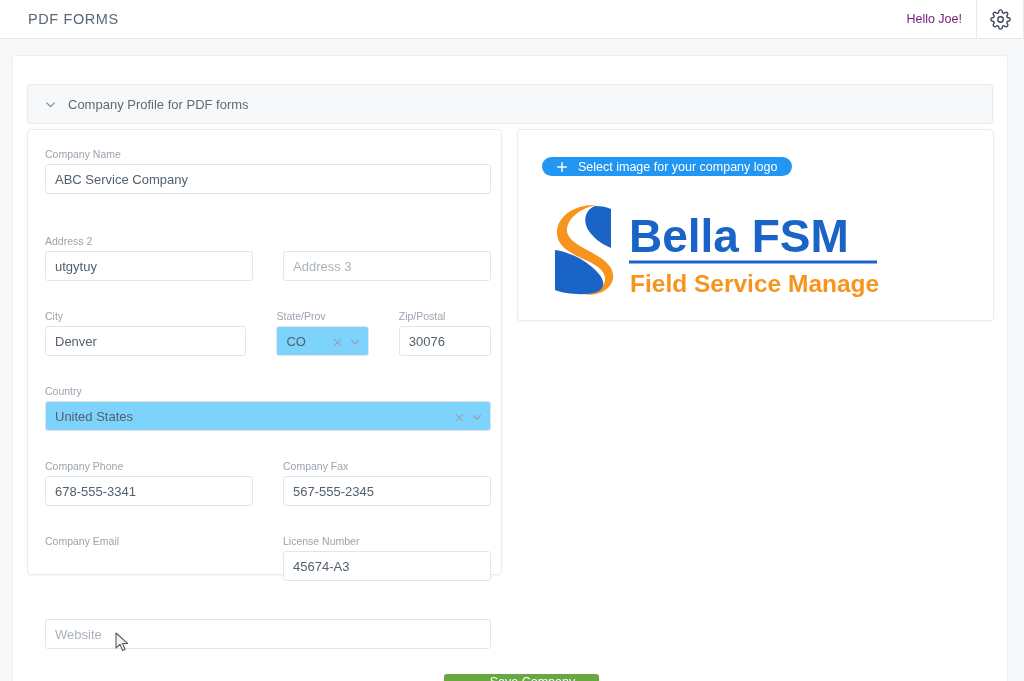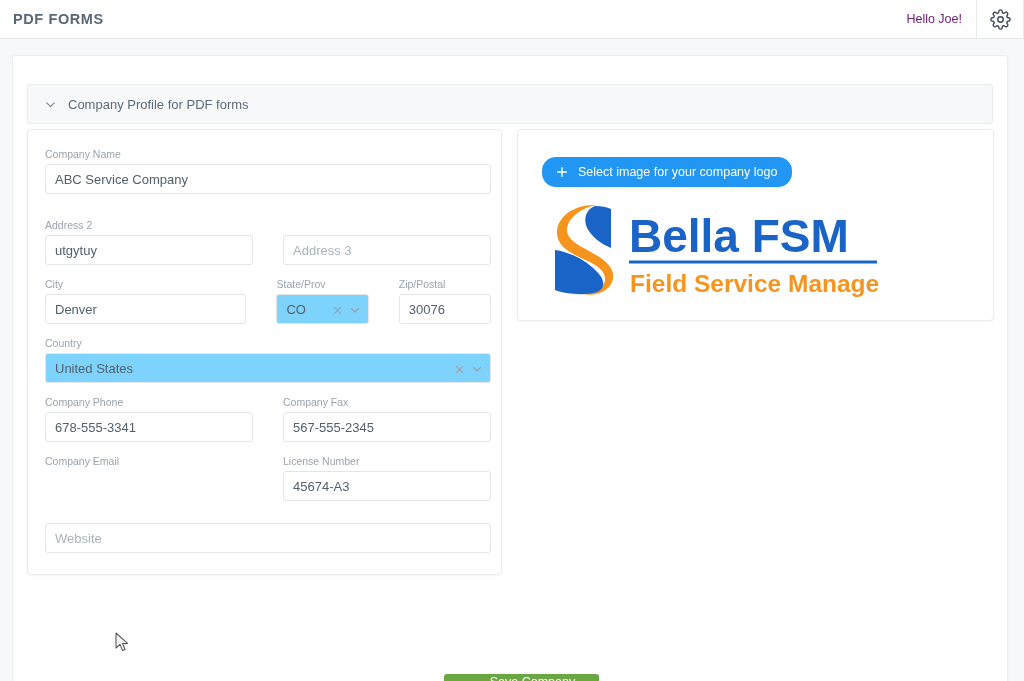--- a/index.html
+++ b/index.html
@@ -14,25 +14,25 @@
 
   
   .topbar {
     position: absolute; left: 0; top: 0;
     width: 1024px; height: 39px;
     background: #ffffff;
     border-bottom: 1px solid #e4e7ea;
     display: flex; align-items: center;
   }
   .topbar-title {
-    margin-left: 13px;
+    margin-left: 28px;
     font-size: 14.5px;
     letter-spacing: .6px;
     color: #5a6876;
-    font-weight: 700;
+    font-weight: 400;
   }
   .topbar-right {
     margin-left: auto;
     display: flex; align-items: center; height: 39px;
   }
   .greeting {
     font-size: 12.5px;
     color: #701a75;
     padding: 0 14px;
     white-space: nowrap;
@@ -88,21 +88,21 @@
     background: #ffffff;
     border: 1px solid #ececec;
     border-radius: 4px;
     box-shadow: 0 1px 2px rgba(0,0,0,.045);
   }
   .panel-left  { left: 14px;  top: 73px;  width: 475px; height: 446px; }
   .panel-right { left: 504px; top: 73px;  width: 477px; height: 192px; }
 
   
   .form-inner { position: absolute; left: 17px; top: 17px; width: 446px; }
-  .field { position: relative; margin-bottom: 0; }
+  .field { position: relative; margin-bottom: 16px; }
   .flabel {
     font-size: 10.5px;
     color: #9aa4ae;
     line-height: 14px;
     margin-bottom: 3px;
     display: block;
   }
   .finput {
     width: 100%;
     height: 30px;
@@ -137,21 +137,21 @@
     position: absolute; right: 7px; top: 0;
     height: 30px;
     display: flex; align-items: center; gap: 6px;
   }
   .sel-icons .ic { display: flex; align-items: center; cursor: pointer; }
 
   
   .logo-btn {
     position: absolute;
     left: 24px; top: 27px;
-    height: 30px;
+    height: 19px;
     background: #2196f3;
     border: none;
     border-radius: 14px;
     color: #fff;
     font-size: 12.5px;
     font-family: "Liberation Sans", sans-serif;
     padding: 0 15px 0 13px;
     display: flex; align-items: center; gap: 9px;
     cursor: pointer;
   }

